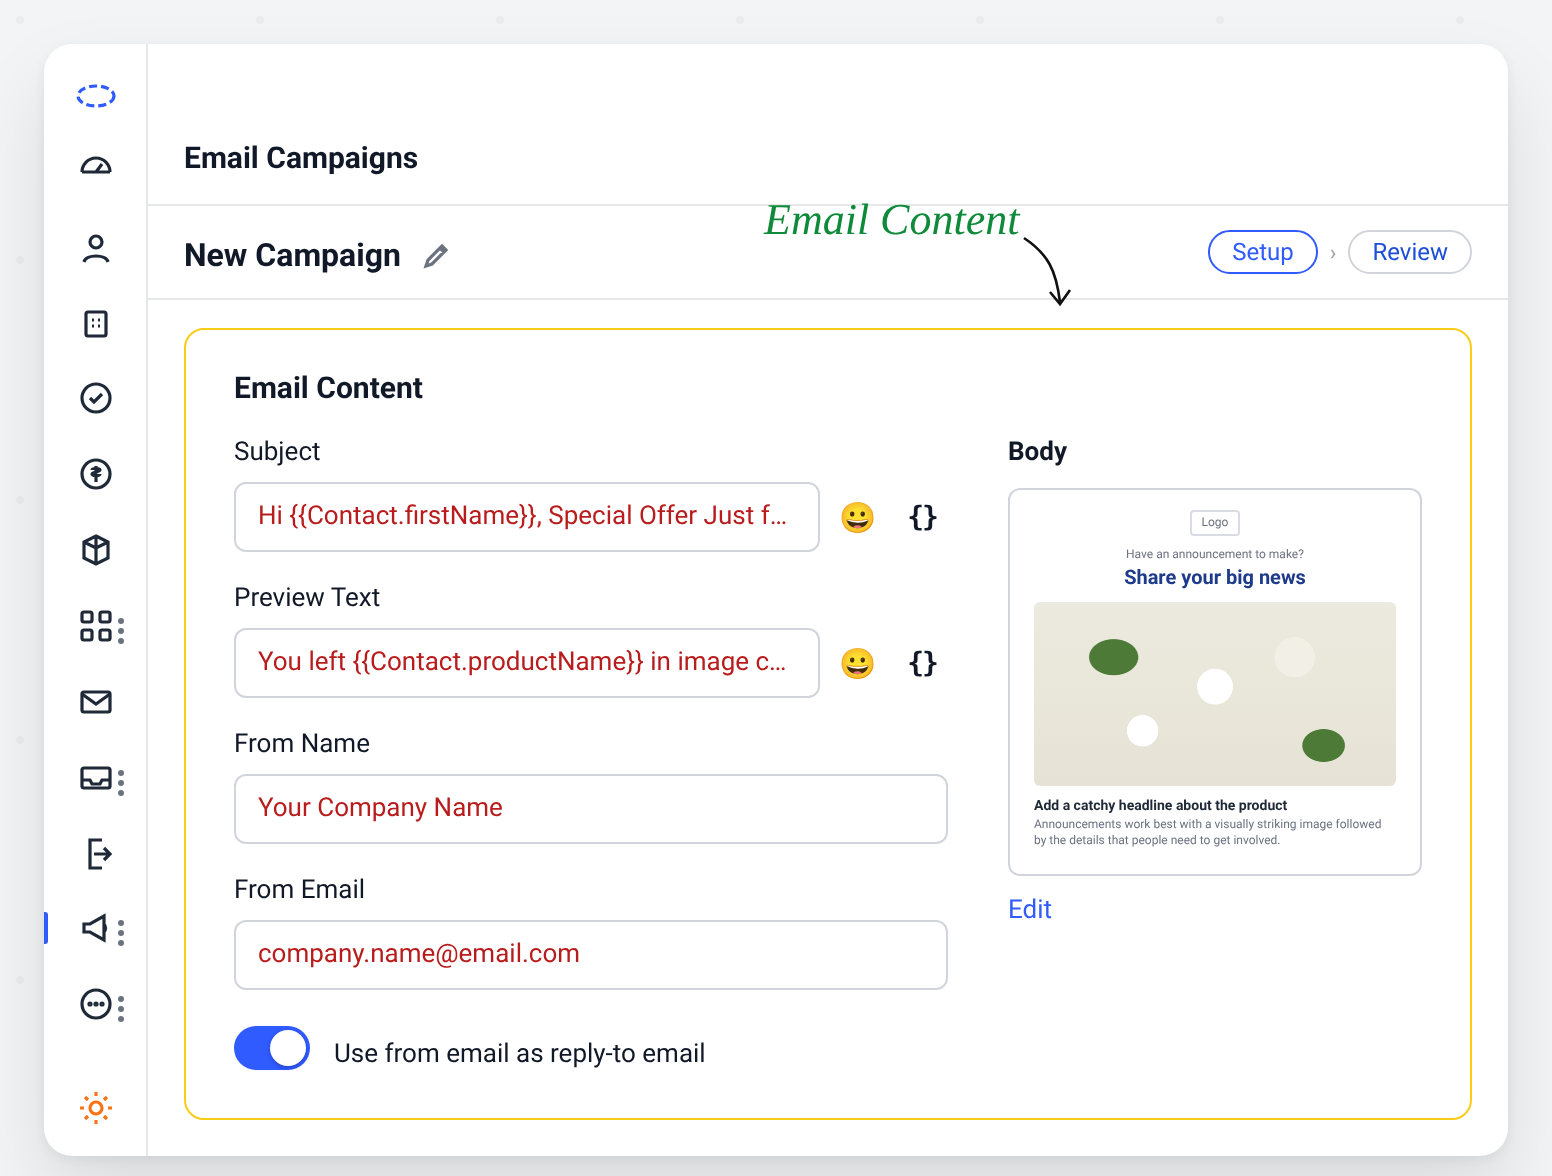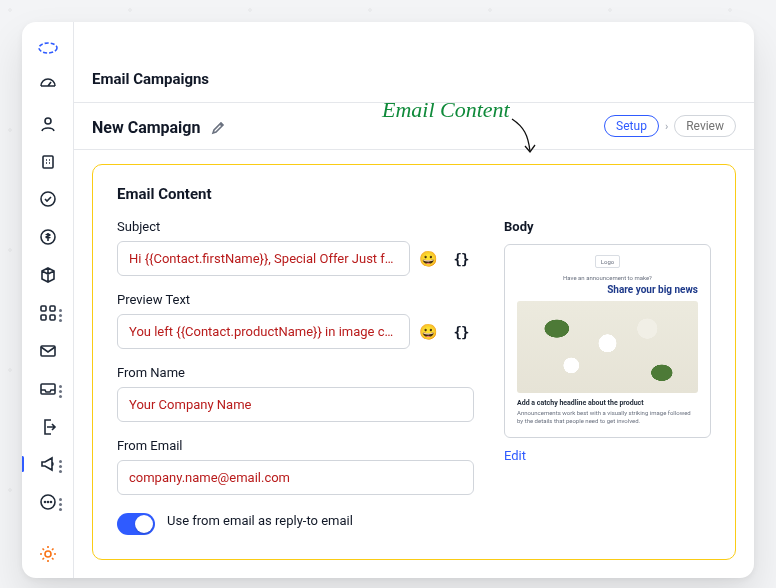--- a/index.html
+++ b/index.html
@@ -70,21 +70,21 @@
     border-bottom: 1px solid #e5e7eb;
     position: relative;
   }
   .campaign-title {
     display: flex; align-items: center; gap: 10px;
     font-weight: 700; font-size: 16px;
   }
   .edit-icon { color: #6b7280; cursor: pointer; display: inline-flex; }
   .steps { display: flex; align-items: center; gap: 6px; font-size: 12px; }
   .chip {
-    padding: 3px 11px; border-radius: 999px; border: 1.5px solid #d1d5db; color: #737373;
+    padding: 3px 11px; border-radius: 999px; border: 1.5px solid #d1d5db; color: #1d4ed8;
     cursor: pointer;
     background: #fff;
   }
   .chip.active { border-color: #2f5bff; color: #2f5bff; }
   .chev { color: #9ca3af; font-size: 11px; }
 
   
   .annotation {
     position: absolute; top: -6px; left: 308px;
     font-family: "Brush Script MT", "Segoe Script", cursive;
@@ -117,42 +117,42 @@
     background: #fff;
     min-width: 0;
     white-space: nowrap; overflow: hidden; text-overflow: ellipsis;
   }
   .icon-btn {
     width: 26px; height: 26px; display: flex; align-items: center; justify-content: center;
     cursor: pointer; font-size: 15px; border-radius: 4px;
   }
   .merge-btn { font-family: ui-monospace, SFMono-Regular, Menlo, monospace; font-weight: 700; font-size: 14px; letter-spacing: -1px; }
 
-  .toggle-row { display: flex; align-items: flex-start; gap: 12px; margin-top: 18px; }
+  .toggle-row { display: flex; align-items: flex-end; gap: 12px; margin-top: 18px; }
   .toggle {
     width: 38px; height: 22px; border-radius: 999px; background: #2f5bff; position: relative; cursor: pointer;
   }
   .toggle::after {
     content: ""; position: absolute; right: 2px; top: 2px; width: 18px; height: 18px; background: #fff; border-radius: 50%;
     box-shadow: 0 1px 2px rgba(0,0,0,.2);
   }
   .toggle-label { font-size: 13px; }
 
   
   .body-label { font-weight: 700; font-size: 13px; margin-bottom: 10px; }
   .preview {
     border: 1px solid #d1d5db; border-radius: 6px; padding: 10px 12px 12px 12px;
     font-size: 7px; color: #1f2937; text-align: center;
   }
   .preview .logo {
     display: inline-block; padding: 2px 5px; border: 1px solid #d9dde3; border-radius: 2px; font-size: 6px; color: #6b7280;
     margin-bottom: 6px;
   }
   .preview .announce { color: #6b7280; font-size: 6px; margin-bottom: 3px; }
-  .preview .headline { color: #1e3a8a; font-weight: 700; font-size: 10px; margin-bottom: 6px; text-align: right; }
+  .preview .headline { color: #1e3a8a; font-weight: 700; font-size: 10px; margin-bottom: 6px; }
   .preview .img {
     height: 92px; border-radius: 3px; margin: 0 auto 6px auto; width: 100%;
     background:
       radial-gradient(ellipse 30px 22px at 22% 30%, #4d7a37 0 40%, transparent 42%),
       radial-gradient(ellipse 26px 20px at 80% 78%, #4d7a37 0 40%, transparent 42%),
       radial-gradient(circle 16px at 50% 46%, #ffffff 0 55%, transparent 57%),
       radial-gradient(circle 14px at 30% 70%, #ffffff 0 55%, transparent 57%),
       radial-gradient(circle 18px at 72% 30%, #f1efe6 0 55%, transparent 57%),
       linear-gradient(#eceade, #e6e3d6);
   }

